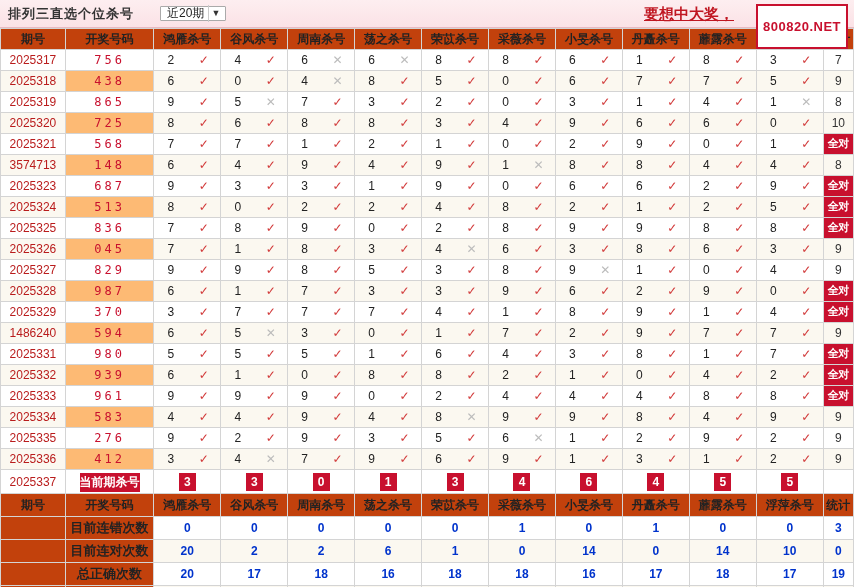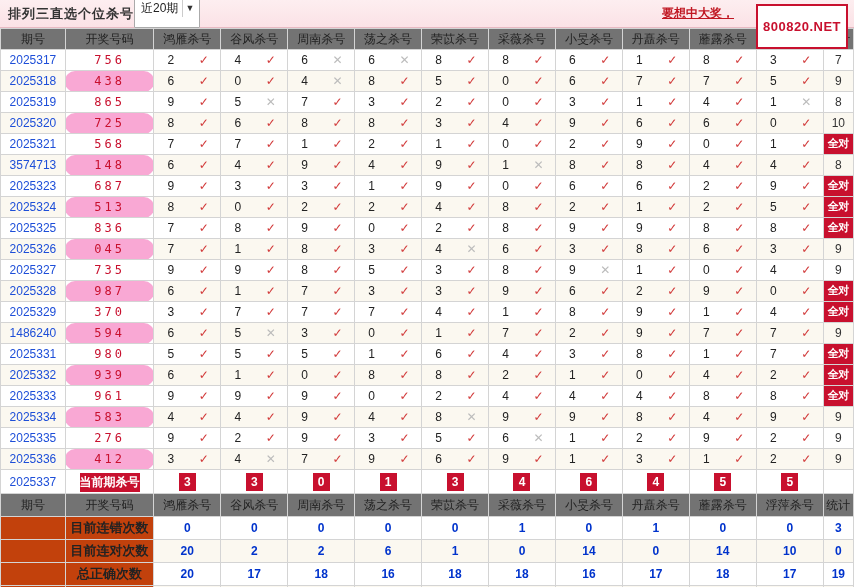--- a/index.html
+++ b/index.html
@@ -21,50 +21,50 @@
     border-bottom: 1px solid #e8b9c2;
     display: flex;
     align-items: center;
     padding: 0 8px;
     position: relative;
   }
   .topbar-title {
     font-size: 13px;
     font-weight: bold;
     color: #333;
-    margin-right: 0;
+    margin-right: 26px;
     letter-spacing: 1px;
   }
   .period-select {
-    height: 29px;
+    height: 15px;
     min-width: 66px;
     border: 1px solid #aaa;
     background: #fff;
     font-size: 12px;
     display: flex;
-    align-items: flex-start;
+    align-items: center;
     padding: 0 2px 0 6px;
     color: #222;
     border-radius: 1px;
   }
   .period-select .caret {
     margin-left: auto;
     width: 15px;
     text-align: center;
     font-size: 9px;
     color: #333;
     border-left: 1px solid #ccc;
     line-height: 17px;
     height: 17px;
   }
   .promo {
     position: absolute;
     right: 120px;
     top: 5px;
-    font-size: 12px;
+    font-size: 15px;
     font-weight: bold;
     color: #c01722;
     text-decoration: underline;
   }
   .brandbox {
     position: absolute;
     right: 6px;
     top: 4px;
     border: 2px solid #c8102e;
     background: #fff;
@@ -86,48 +86,48 @@
     border: 1px solid #d4d4d4;
     font-size: 12px;
     text-align: center;
     padding: 0;
     height: 20px;
     line-height: 20px;
     overflow: hidden;
     white-space: nowrap;
   }
   thead th, tr.header-row td {
-    background: #737373;
-    font-weight: normal;
+    background: #c2410c;
+    font-weight: bold;
     color: #222;
     height: 22px;
     line-height: 22px;
   }
   .col-period { width: 60px; }
   .col-code   { width: 82px; }
   .col-kill   { width: 62px; }
   .col-stat   { width: 28px; }
 
-  td.period { color: #1d4ed8; }
+  td.period { color: #b91c1c; }
   td.code {
     color: #c8102e;
     letter-spacing: 3px;
     font-family: "DejaVu Sans Mono", monospace;
     font-size: 12px;
   }
   
   td.kill { padding: 0; }
   .killwrap { display: flex; height: 100%; align-items: center; }
   .killwrap .num { width: 50%; text-align: center; color: #222; }
   .killwrap .mk  { width: 50%; text-align: center; font-size: 12px; }
   .mk.hit   { color: #d23c3c; }
   .mk.miss  { color: #bbb; }
 
   tr.alt td { background: #fbf8f0; }
-  tr.alt td.code { background: #f9a8d4; border-radius: 10px; }
+  tr.alt td.code { background: #fdba74; }
 
   td.stat { color: #333; }
   .allhit {
     background: #c8102e;
     color: #fff;
     font-weight: bold;
     display: block;
     width: 100%;
     height: 20px;
     line-height: 18px;
@@ -880,21 +880,21 @@
           <td class="kill">
             <div class="killwrap">
               <span class="num">3</span>
               <span class="mk hit">✓</span>
             </div>
           </td>
           <td class="stat">9</td>
         </tr>
         <tr>
           <td class="period">2025327</td>
-          <td class="code">735</td>
+          <td class="code">829</td>
           <td class="kill">
             <div class="killwrap">
               <span class="num">9</span>
               <span class="mk hit">✓</span>
             </div>
           </td>
           <td class="kill">
             <div class="killwrap">
               <span class="num">9</span>
               <span class="mk hit">✓</span>

